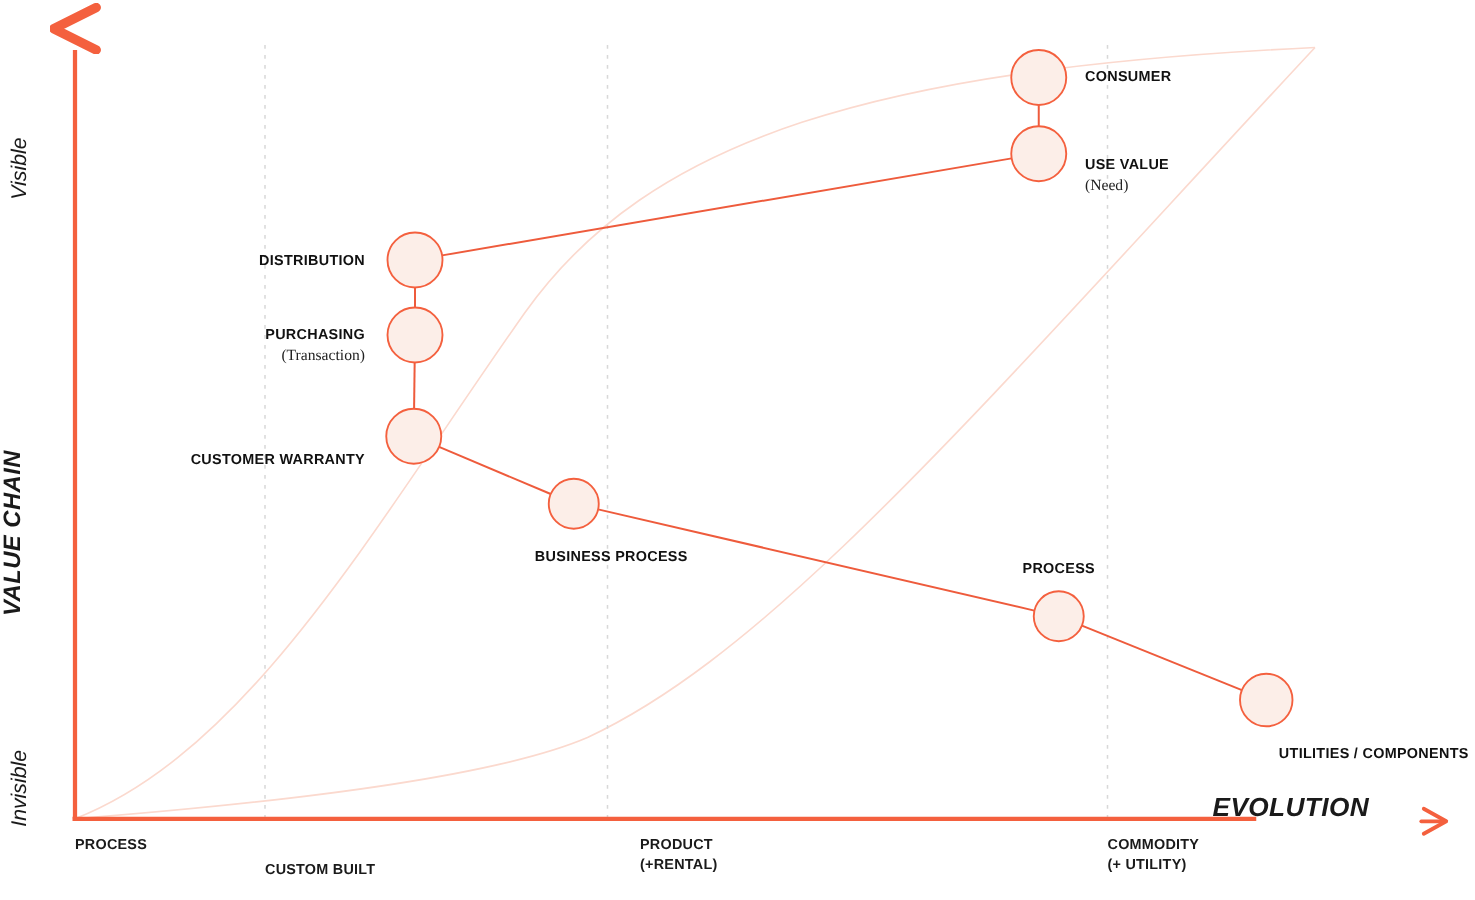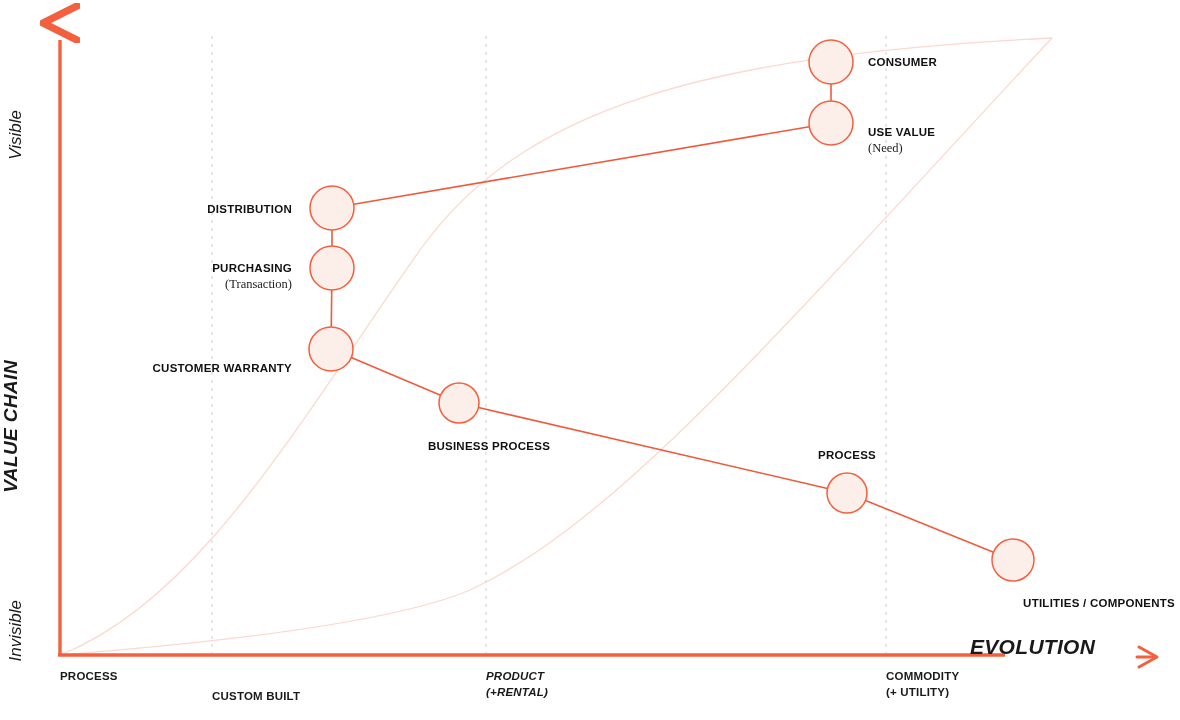--- a/index.html
+++ b/index.html
@@ -162,21 +162,21 @@
   </svg>
 
   <div class="axis-caption" id="label-value-chain">VALUE CHAIN</div>
   <div class="axis-subcaption" id="label-visible">Visible</div>
   <div class="axis-subcaption" id="label-invisible">Invisible</div>
   <div class="axis-caption" id="label-evolution">EVOLUTION</div>
 
   <div id="x-ticks">
       <div class="x-tick" style="left: 60px; top: 668px;"><span>PROCESS</span></div>
       <div class="x-tick" style="left: 212px; top: 668px; margin-top: 20px;"><span>CUSTOM BUILT</span></div>
-      <div class="x-tick" style="left: 486px; top: 668px; font-style: italic;"><span>PRODUCT</span><span class="tick-sub">(+RENTAL)</span></div>
+      <div class="x-tick" style="left: 512px; top: 668px;"><span>PRODUCT</span><span class="tick-sub">(+RENTAL)</span></div>
       <div class="x-tick" style="left: 886px; top: 668px;"><span>COMMODITY</span><span class="tick-sub">(+ UTILITY)</span></div>
     </div>
 
   <div id="node-labels">
       <div class="node-label lbl-right" style="left: 868px; top: 62px;"><span>CONSUMER</span></div>
       <div class="node-label lbl-right" style="left: 868px; top: 123px; margin-top: 17px;"><span>USE VALUE</span><span class="node-sub">(Need)</span></div>
       <div class="node-label lbl-left" style="left: 292px; top: 209px;"><span>DISTRIBUTION</span></div>
       <div class="node-label lbl-left" style="left: 292px; top: 276px;"><span>PURCHASING</span><span class="node-sub">(Transaction)</span></div>
       <div class="node-label lbl-left" style="left: 292px; top: 368px; text-align: right;"><span>CUSTOMER WARRANTY</span></div>
       <div class="node-label lbl-below" style="left: 489px; top: 438px;"><span>BUSINESS PROCESS</span></div>

